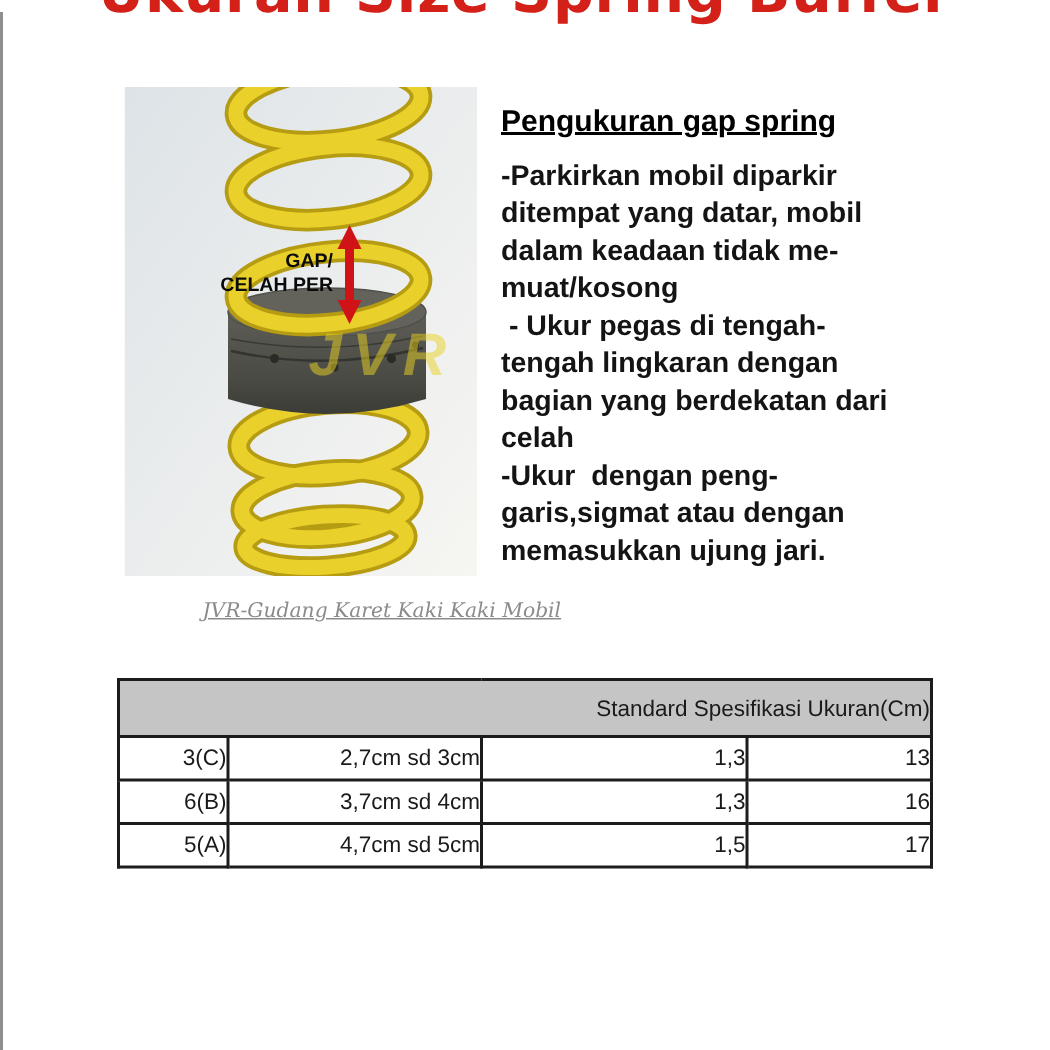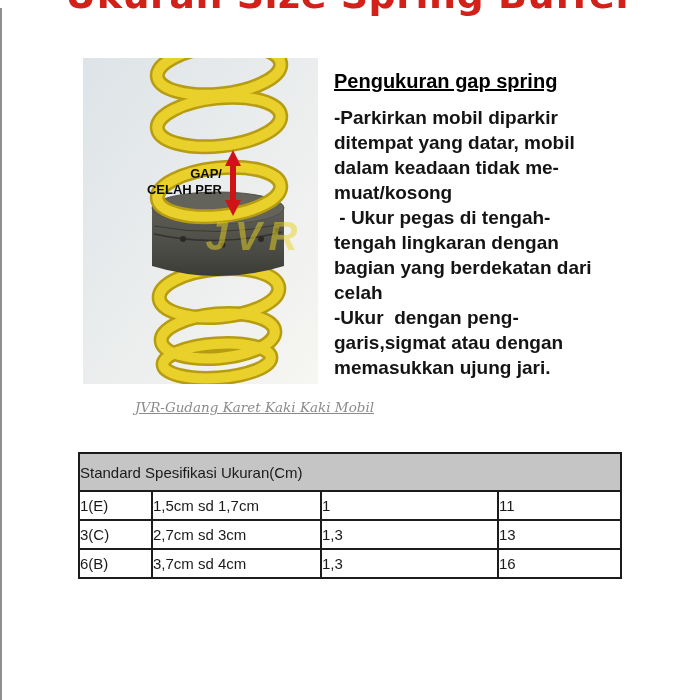--- a/index.html
+++ b/index.html
@@ -50,21 +50,21 @@
     color: #8b8b8b; text-decoration: underline;
   }
 
   .spec-table {
     position: absolute; left: 78px; top: 452px;
     border-collapse: collapse; table-layout: fixed; width: 542px;
     font-family: "Liberation Sans", sans-serif;
   }
   .spec-table td {
     border: 2px solid #1c1c1c;
-    text-align: left; vertical-align: middle;
+    text-align: right; vertical-align: middle;
     font-size: 15px; color: #1a1a1a;
     padding: 0;
   }
   .spec-table .tcap  { background: #c5c5c5; height: 36px; }
   .spec-table .hrow td { height: 50px; }
   .spec-table .drow td { height: 27px; }
 </style>
 </head>
 <body>
 
@@ -164,33 +164,33 @@
       <col style="width:73px">
       <col style="width:169px">
       <col style="width:177px">
       <col style="width:123px">
     </colgroup>
     <tbody>
         <tr>
           <td class="tcap" colspan="4">Standard Spesifikasi Ukuran(Cm)</td>
         </tr>
         <tr class="drow">
-          <td>1(E)</td>
-          <td>1,5cm sd 1,7cm</td>
-          <td>1</td>
-          <td>11</td>
-        </tr>
-        <tr class="drow">
           <td>3(C)</td>
           <td>2,7cm sd 3cm</td>
           <td>1,3</td>
           <td>13</td>
         </tr>
         <tr class="drow">
           <td>6(B)</td>
           <td>3,7cm sd 4cm</td>
           <td>1,3</td>
           <td>16</td>
         </tr>
+        <tr class="drow">
+          <td>5(A)</td>
+          <td>4,7cm sd 5cm</td>
+          <td>1,5</td>
+          <td>17</td>
+        </tr>
       </tbody>
   </table>
 
 </div>
 
 </body></html>

